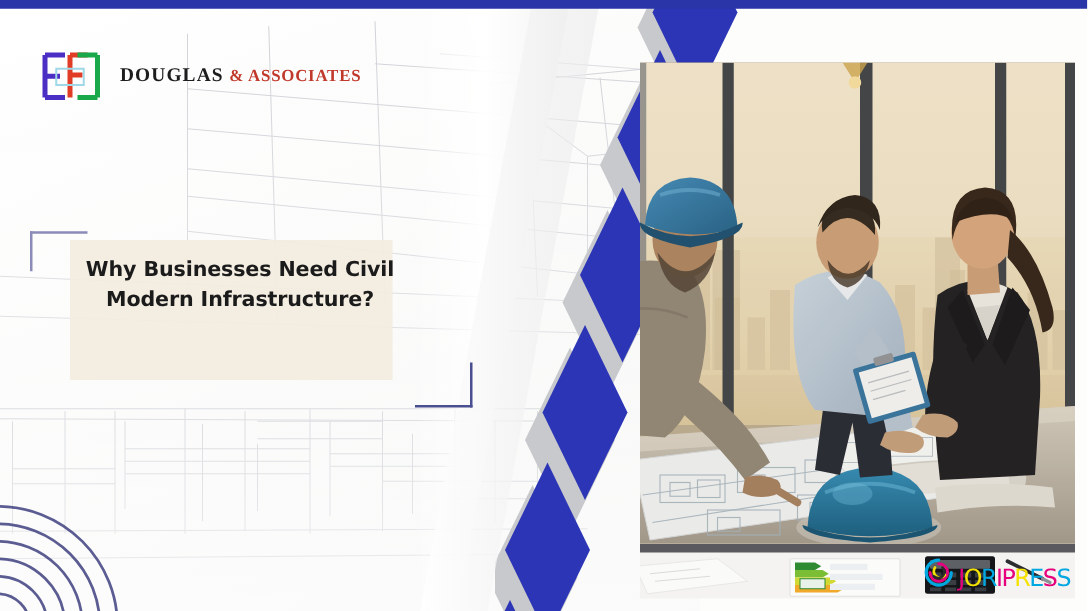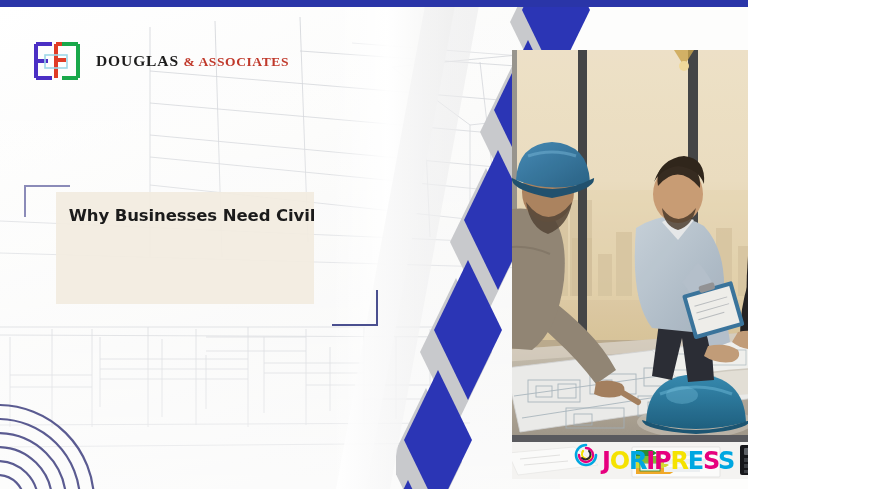--- a/index.html
+++ b/index.html
@@ -6,21 +6,21 @@
     margin: 0;
     padding: 0;
     background: #ffffff;
   }
   body {
     font-family: "Liberation Sans", sans-serif;
   }
 
   .poster {
     position: relative;
-    width: 748px;
+    width: 870px;
     height: 489px;
     overflow: hidden;
     background: #fdfdfc;
   }
 
   
   .top-bar {
     position: absolute;
     left: 0; top: 0;
     width: 870px;
@@ -161,22 +161,22 @@
     position: absolute;
     right: 14px; bottom: 16px;
     display: flex;
     align-items: center;
     gap: 3px;
     z-index: 70;
   }
   .wm-mark { width: 26px; height: 26px; flex: 0 0 auto; }
   .wm-text {
     font-family: "DejaVu Sans", sans-serif;
-    font-weight: bold;
-    font-size: 24px;
+    font-weight: normal;
+    font-size: 19px;
     letter-spacing: -1.2px;
     line-height: 1;
     margin-top: 12px;
   }
   .wm-text i { font-style: normal; }
 </style>
 </head>
 <body>
 
 <div class="poster">
@@ -578,20 +578,21 @@
       <span class="logo-line1">DOUGLAS</span>
       <span class="logo-line2">&amp; ASSOCIATES</span>
     </span>
   </div>
 
   <div class="headline-wrap">
     <span class="corner-tl"></span>
     <span class="headline-bg"></span>
     <h1 class="headline">
       <span>Why Businesses Need Civil</span>
+      <span>Modern Infrastructure?</span>
     </h1>
     <span class="corner-br"></span>
   </div>
 
   <div class="watermark">
     <span class="wm-mark">
       <svg width="26" height="26" viewBox="0 0 26 26">
         <g fill="none" stroke-linecap="round">
           <path d="M13 3 A10 10 0 1 0 23 13" stroke="#00a7e1" stroke-width="2.6"></path>
           <path d="M13 6 A7 7 0 1 1 6 13" stroke="#e6007e" stroke-width="2.4"></path>

